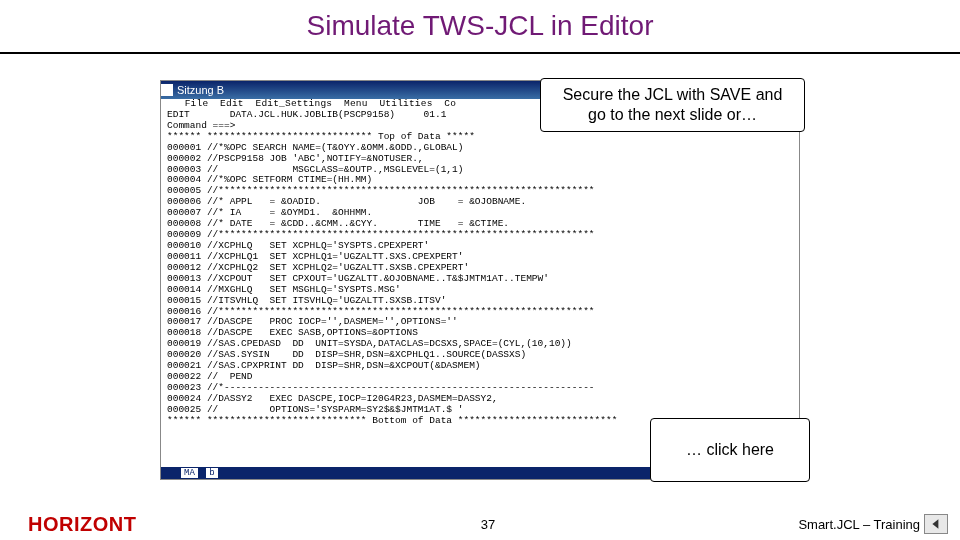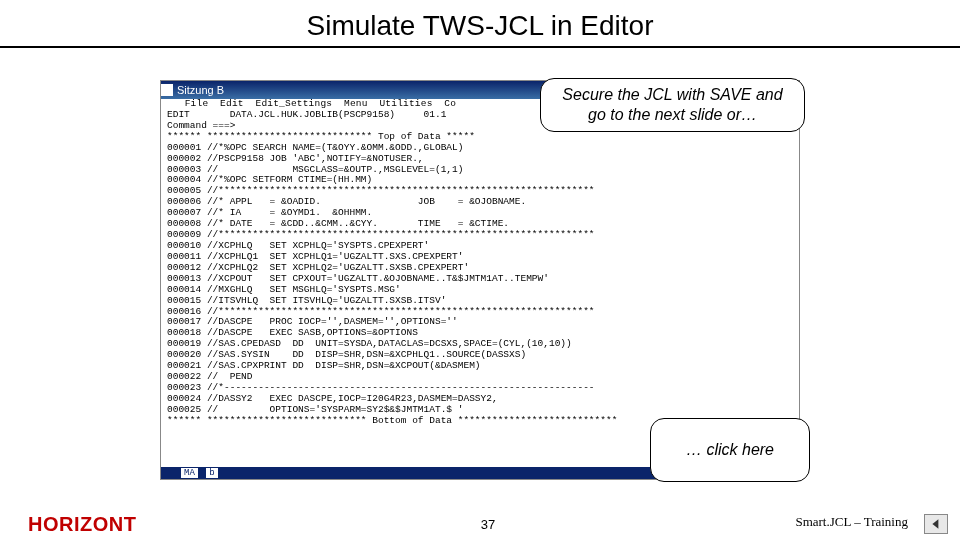--- a/index.html
+++ b/index.html
@@ -8,22 +8,22 @@
     height: 540px;
     font-family: Arial, sans-serif;
     background: #fff;
     position: relative;
     overflow: hidden;
   }
   .slide-title {
     text-align: center;
     font-size: 28px;
     font-weight: normal;
-    padding: 10px 0 4px;
-    color: #000000;
+    padding: 10px 0 10px;
+    color: #701a75;
   }
   .title-underline {
     border-bottom: 2px solid #000;
     margin: 0 0 8px 0;
   }
   .terminal-frame {
     position: absolute;
     left: 160px;
     top: 80px;
     width: 640px;
@@ -71,26 +71,25 @@
     display: flex;
     align-items: center;
     padding: 0 20px;
     justify-content: space-between;
   }
   .status-left .seg { background:#fff; color:#0a246a; padding:0 3px; margin-right:3px;}
   .callout {
     position: absolute;
     background: #fff;
     border: 1.5px solid #000;
-    border-radius: 14px;
+    border-radius: 4px;
     padding: 6px 14px;
     font-size: 16px;
     text-align: center;
     line-height: 1.25;
-    font-style: italic;
   }
   #callout1 { left: 540px; top: 78px; width: 265px; }
   #callout2 { left: 650px; top: 418px; width: 160px; padding:21px 12px;}
   .footer {
     position: absolute;
     left: 16px; right: 0; bottom: 0;
     height: 32px;
     display: flex;
     align-items: center;
     justify-content: space-between;
@@ -104,22 +103,22 @@
   }
   .pagenum {
     font-size: 13px;
     color: #000;
     position: absolute;
     left: 50%;
     transform: translateX(-50%);
   }
   .footer-right {
     display: flex;
-    gap: 16px;
-    font-family: Liberation Serif, serif;
+    align-items: center;
+    gap: 4px;
   }
   .course {
     font-size: 13px;
     color: #000;
   }
   .nav-btn {
     width: 24px; height: 20px;
     border: 1px solid #888;
     background: #e8e8e8;
     display: flex;

